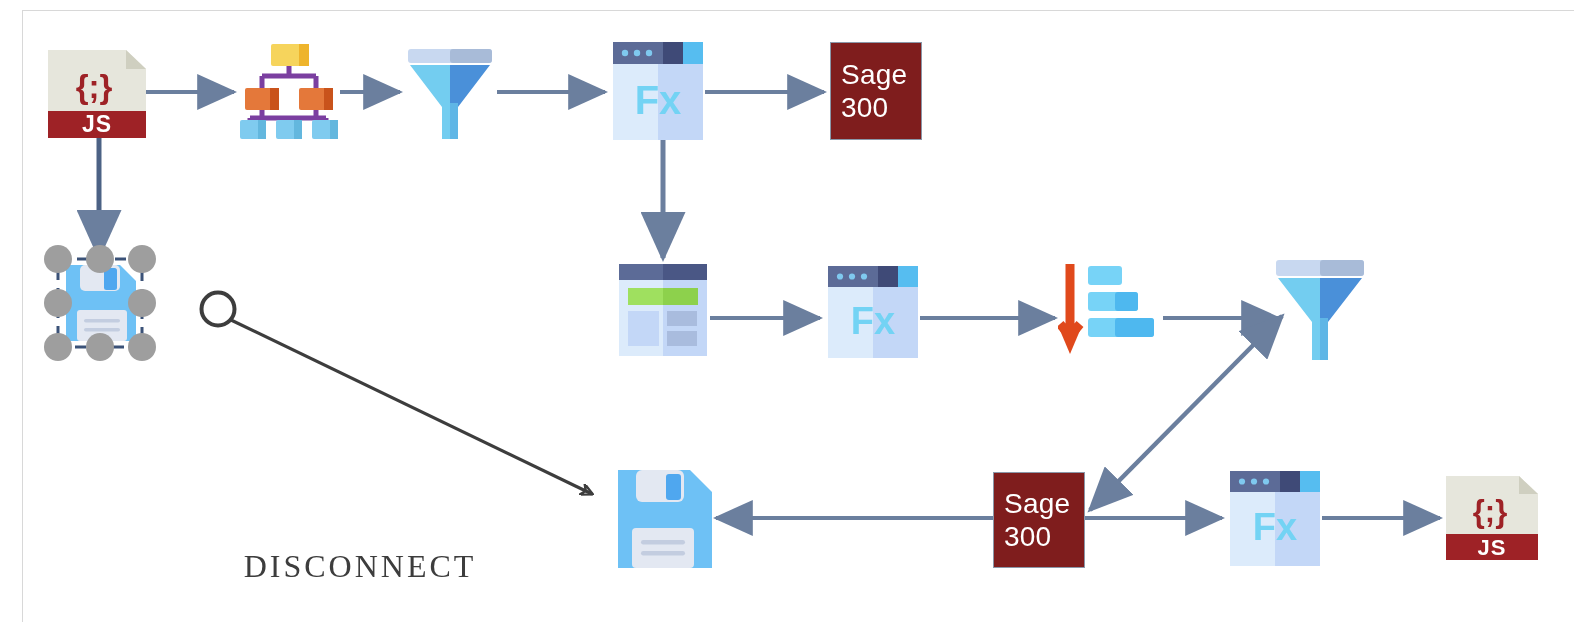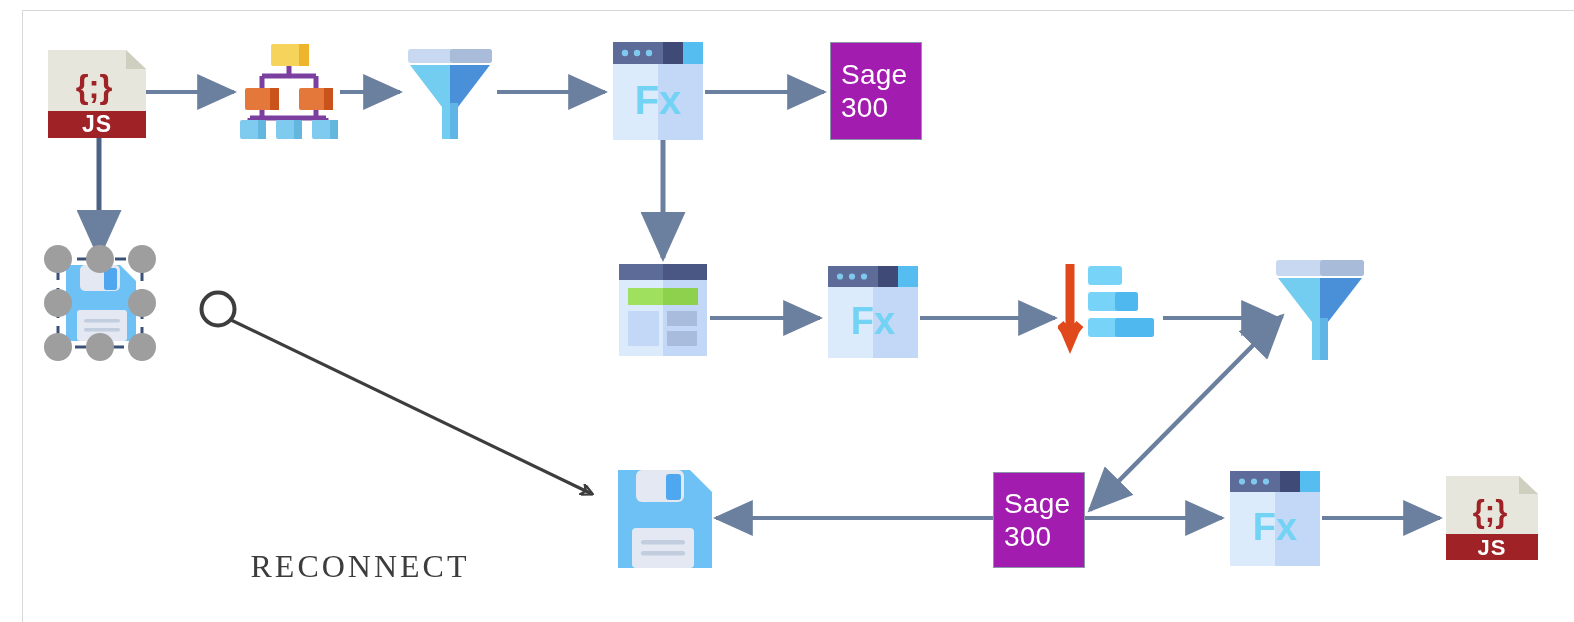--- a/index.html
+++ b/index.html
@@ -19,21 +19,21 @@
   .panel-border-left{
     position:absolute;left:22px;top:10px;width:1px;height:612px;
     background:#d8d8d8;
   }
   svg.layer{position:absolute;left:0;top:0;width:1574px;height:622px;overflow:visible;}
   .node{position:absolute;}
 
   
   .sage-box{
     box-sizing:border-box;
-    background:#a21caf;
+    background:#7f1d1d;
     border:1px solid #8a97a8;
     color:#ffffff;
     font-family:"Liberation Sans", sans-serif;
     display:flex;flex-direction:column;justify-content:center;
     padding-left:10px;
     line-height:1.18;
     letter-spacing:0.2px;
   }
   .sage-box span{display:block;}
 
@@ -260,19 +260,19 @@
     <svg width="92" height="84" viewBox="0 0 92 84">
       <path d="M0,0 H73 L92,18 V84 H0 Z" fill="#e6e6dc"></path>
       <path d="M73,0 L92,18 H73 Z" fill="#cfcfc0"></path>
       <rect x="0" y="58" width="92" height="26" fill="#9e2226"></rect>
       <text x="44" y="46" font-family="'Liberation Sans',sans-serif" font-size="31" font-weight="bold" fill="#9e2226" text-anchor="middle">{;}</text>
       <text x="46" y="79" font-family="'Liberation Sans',sans-serif" font-size="22" font-weight="bold" fill="#ffffff" text-anchor="middle" letter-spacing="1">JS</text>
     </svg>
   </div>
 
   <div class="flow-label" style="left:200px;top:450px;width:320px;font-size:32px;line-height:1.45;">
-    <div>RECONNECT</div>
+    <div>DISCONNECT</div>
     
     
   </div>
 
 
 </div>
 
 </body></html>

